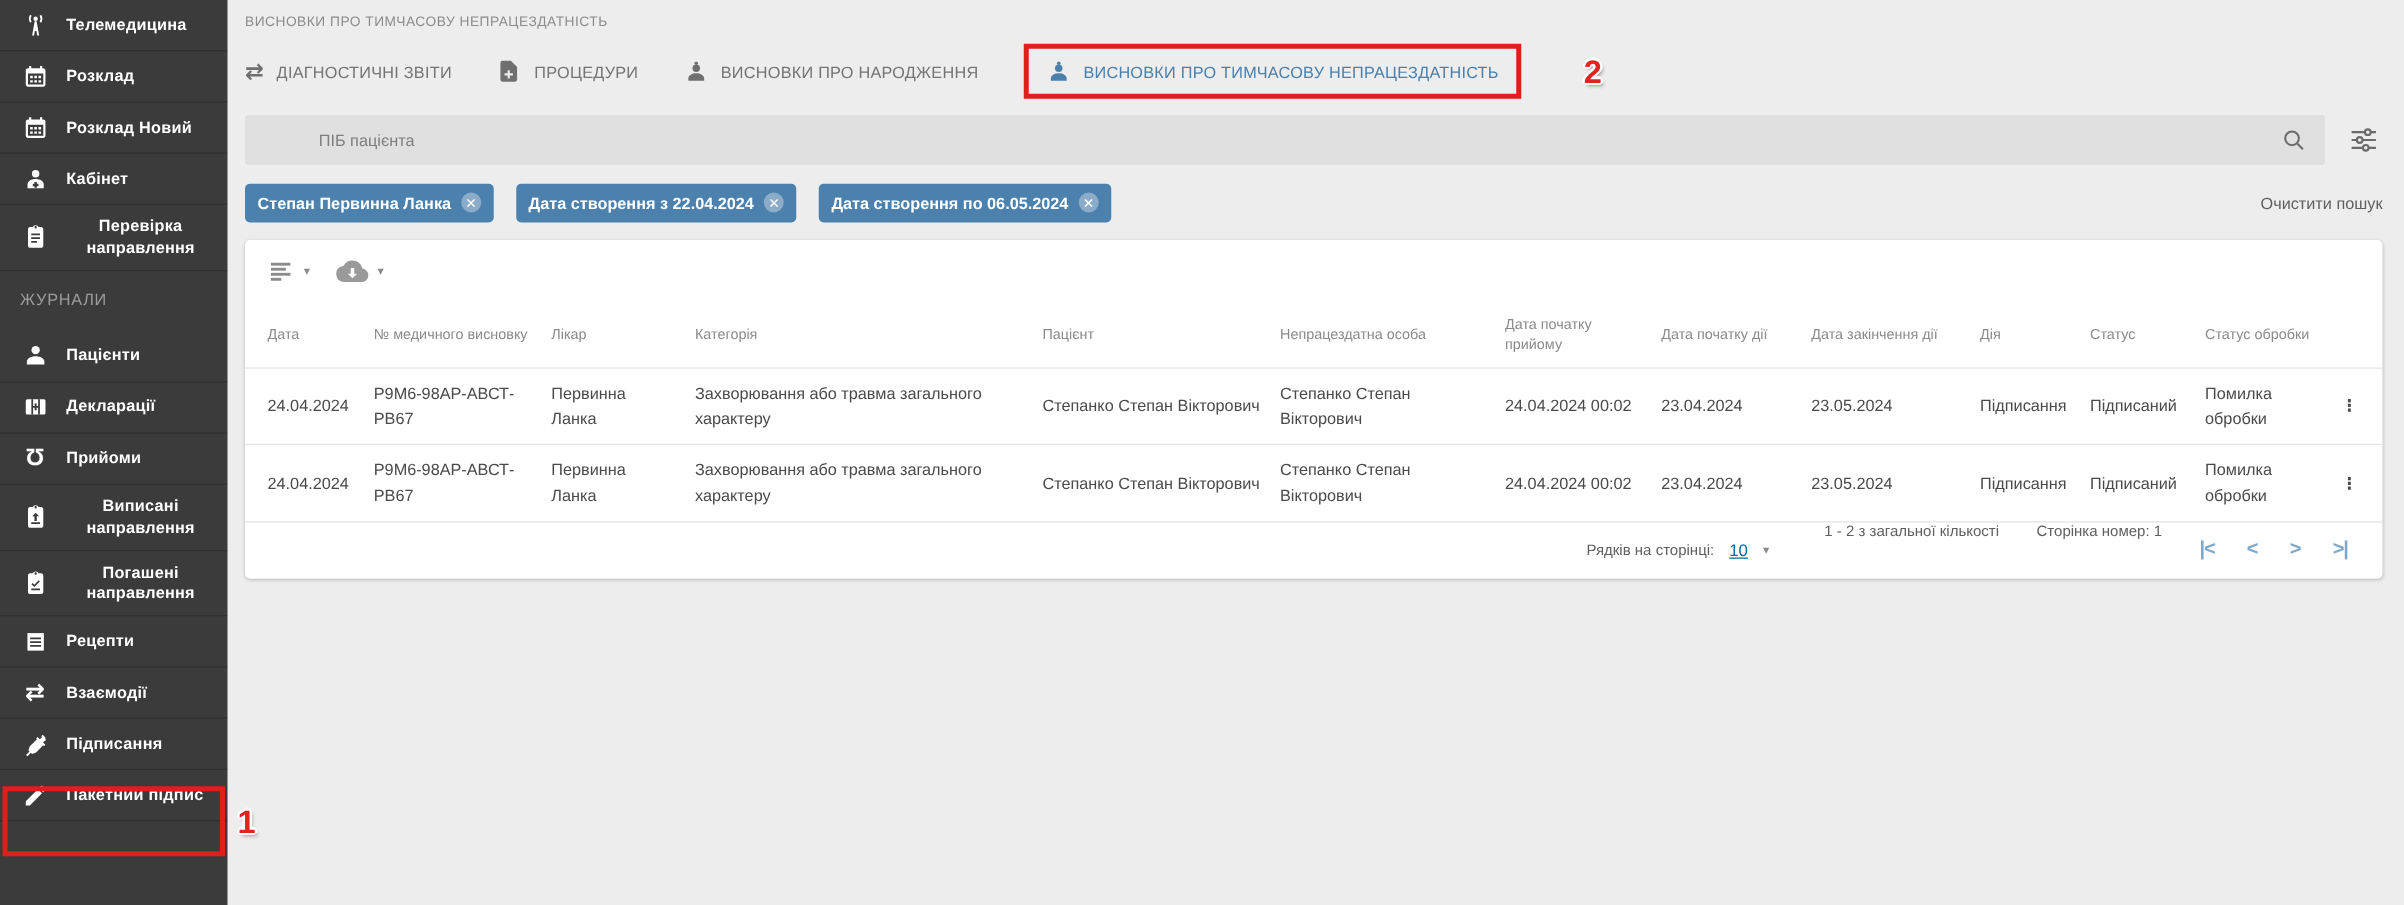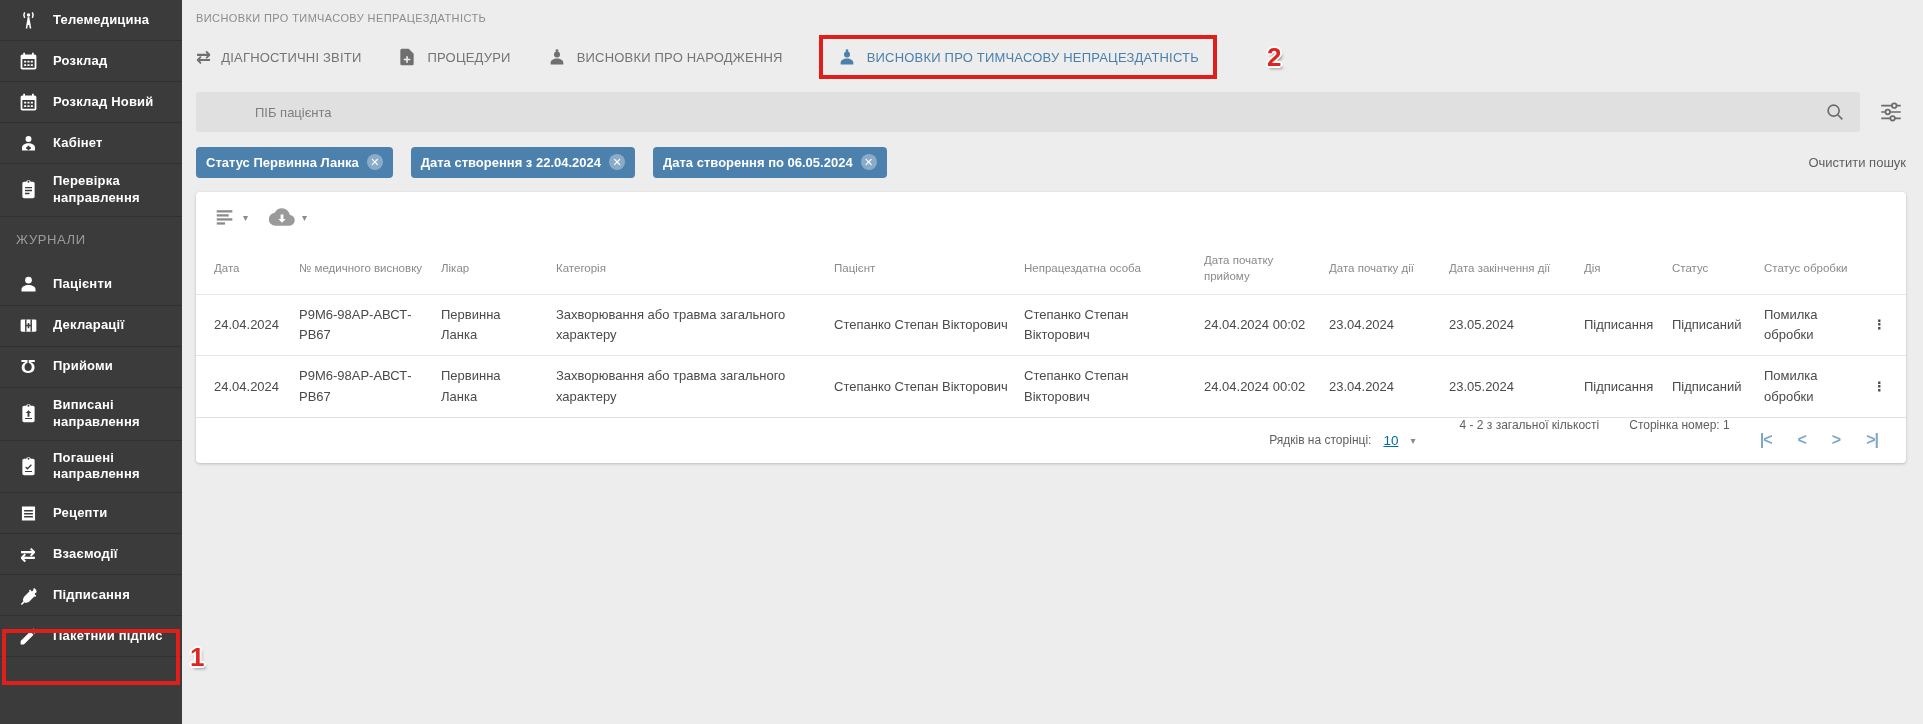--- a/index.html
+++ b/index.html
@@ -5,21 +5,21 @@
   * { box-sizing: border-box; margin: 0; padding: 0; }
   html,body { width:1923px; height:724px; overflow:hidden; }
   body { font-family:"Liberation Sans","DejaVu Sans",sans-serif; background:#ededed; display:flex; position:relative; }
 
   
   .sidebar { width:182px; min-width:182px; background:#3b3b3b; color:#fff; height:724px; overflow:hidden; position:relative; }
   .s-item { display:flex; align-items:center; padding:9px 10px 9px 16px; min-height:41px; cursor:pointer; border-bottom:1px solid rgba(0,0,0,.18); }
   .s-ico { width:24px; min-width:24px; margin-right:13px; display:flex; align-items:center; justify-content:center; }
   .s-ico svg { width:21px; height:21px; fill:#fff; }
   .s-ico .glyph { font-size:19px; font-weight:bold; color:#fff; line-height:1; }
-  .s-lbl { font-size:13px; font-weight:700; line-height:1.3; letter-spacing:.2px; }
+  .s-lbl { font-size:13px; font-weight:700; line-height:1.3; letter-spacing:.2px;text-align:center; }
   .s-section { padding:15px 16px 12px; color:#9b9b9b; font-size:13px; letter-spacing:.6px; min-height:48px; }
   .s-item.highlighted { position:relative; }
 
   
   .main { flex:1; padding:12px 18px 0 14px; position:relative; }
   .breadcrumb { font-size:11px; color:#8c8c8c; letter-spacing:.4px; }
   .tabs { display:flex; align-items:center; gap:36px; margin-top:10px; height:46px; }
   .tab { display:flex; align-items:center; gap:10px; color:#747474; font-size:13px; letter-spacing:.2px; cursor:pointer; white-space:nowrap; }
   .tab svg { width:20px; height:20px; fill:#6f6f6f; }
   .tab .glyph { font-size:18px; font-weight:bold; color:#6f6f6f; line-height:1; }
@@ -254,21 +254,21 @@
             <circle cx="15" cy="6.2" r="2.1"></circle>
             <circle cx="9" cy="12" r="2.1"></circle>
             <circle cx="13.5" cy="17.8" r="2.1"></circle>
           </g>
         </svg>
     </div>
   </div>
 
   <div class="chips-row">
     <div class="chip">
-      <span>Статус Первинна Ланка</span>
+      <span>Степан Первинна Ланка</span>
       <span class="chip-x">✕</span>
     </div>
     <div class="chip">
       <span>Дата створення з 22.04.2024</span>
       <span class="chip-x">✕</span>
     </div>
     <div class="chip">
       <span>Дата створення по 06.05.2024</span>
       <span class="chip-x">✕</span>
     </div>
@@ -344,21 +344,21 @@
       <div>Помилка обробки</div>
       <div class="kebab">⋮</div>
     </div>
 
     <div class="pagination">
       <span class="rpp">
         <span>Рядків на сторінці:</span>
         <span class="val">10</span>
         <span class="caret">▾</span>
       </span>
-      <span>4 - 2 з загальної кількості</span>
+      <span>1 - 2 з загальної кількості</span>
       <span>Сторінка номер: 1</span>
       <span class="pg-nav">
         <span>|&lt;</span>
         <span>&lt;</span>
         <span>&gt;</span>
         <span>&gt;|</span>
       </span>
     </div>
   </div>
 

